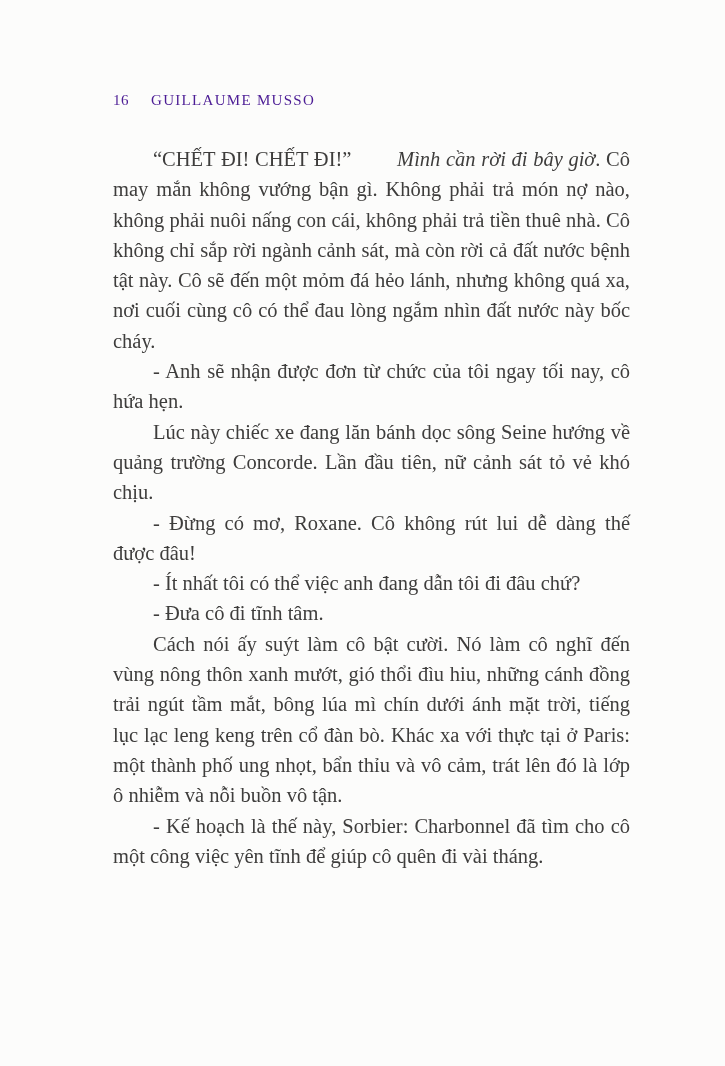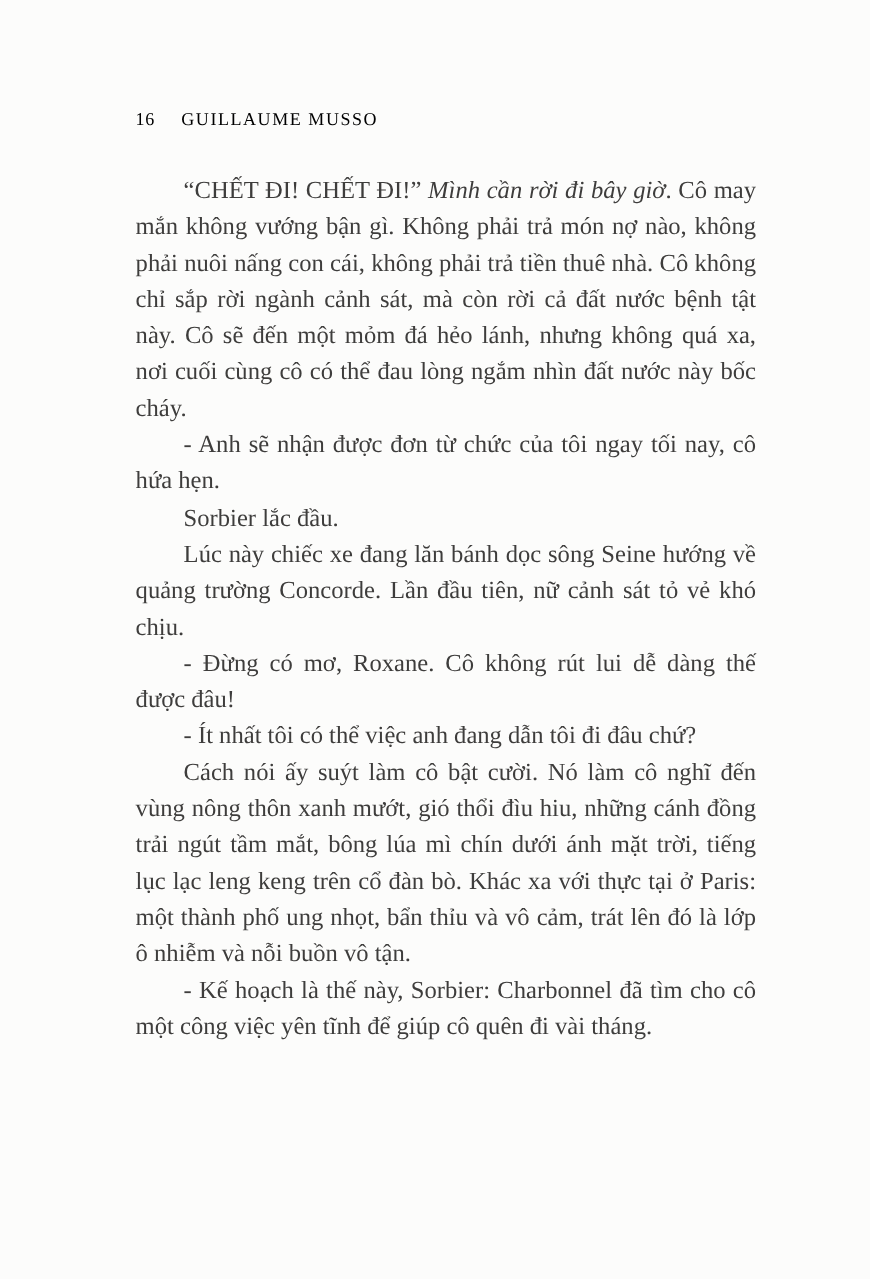--- a/index.html
+++ b/index.html
@@ -14,21 +14,21 @@
     background: #fcfcfb;
     overflow: hidden;
     font-family: "Liberation Serif", "DejaVu Serif", serif;
   }
   .running-header {
     position: absolute;
     top: 92px;
     left: 113px;
     font-size: 15px;
     letter-spacing: 1.3px;
-    color: #000000;
+    color: #4c1d95;
     white-space: nowrap;
   }
   .running-header .page-num {
     display: inline-block;
     margin-right: 17px;
     letter-spacing: 0.5px;
   }
   .text-block {
     position: absolute;
     top: 144px;
@@ -40,36 +40,37 @@
     text-align: justify;
     text-justify: inter-word;
   }
   .text-block p {
     margin: 0;
     padding: 0;
     text-indent: 40px;
   }
   .text-block .italic {
     font-style: italic;
+    margin-left: 40px;
   }
 </style>
 </head>
 <body>
 
 <div class="page">
 
   <div class="running-header">
     <span class="page-num">16</span>
     <span class="author">GUILLAUME MUSSO</span>
   </div>
 
   <div class="text-block" id="paragraphs">
       <p><span>“CHẾT ĐI! CHẾT ĐI!” </span><span class="italic">Mình cần rời đi bây giờ</span><span>. Cô may mắn không vướng bận gì. Không phải trả món nợ nào, không phải nuôi nấng con cái, không phải trả tiền thuê nhà. Cô không chỉ sắp rời ngành cảnh sát, mà còn rời cả đất nước bệnh tật này. Cô sẽ đến một mỏm đá hẻo lánh, nhưng không quá xa, nơi cuối cùng cô có thể đau lòng ngắm nhìn đất nước này bốc cháy.</span></p>
       <p><span>- Anh sẽ nhận được đơn từ chức của tôi ngay tối nay, cô hứa hẹn.</span></p>
-      <p><span>Sorbier lắc đầu.</span></p>
       <p><span>Lúc này chiếc xe đang lăn bánh dọc sông Seine hướng về quảng trường Concorde. Lần đầu tiên, nữ cảnh sát tỏ vẻ khó chịu.</span></p>
       <p><span>- Đừng có mơ, Roxane. Cô không rút lui dễ dàng thế được đâu!</span></p>
       <p><span>- Ít nhất tôi có thể việc anh đang dẫn tôi đi đâu chứ?</span></p>
+      <p><span>- Đưa cô đi tĩnh tâm.</span></p>
       <p><span>Cách nói ấy suýt làm cô bật cười. Nó làm cô nghĩ đến vùng nông thôn xanh mướt, gió thổi đìu hiu, những cánh đồng trải ngút tầm mắt, bông lúa mì chín dưới ánh mặt trời, tiếng lục lạc leng keng trên cổ đàn bò. Khác xa với thực tại ở Paris: một thành phố ung nhọt, bẩn thỉu và vô cảm, trát lên đó là lớp ô nhiễm và nỗi buồn vô tận.</span></p>
       <p><span>- Kế hoạch là thế này, Sorbier: Charbonnel đã tìm cho cô một công việc yên tĩnh để giúp cô quên đi vài tháng.</span></p>
     </div>
 
 </div>
 
 </body></html>

